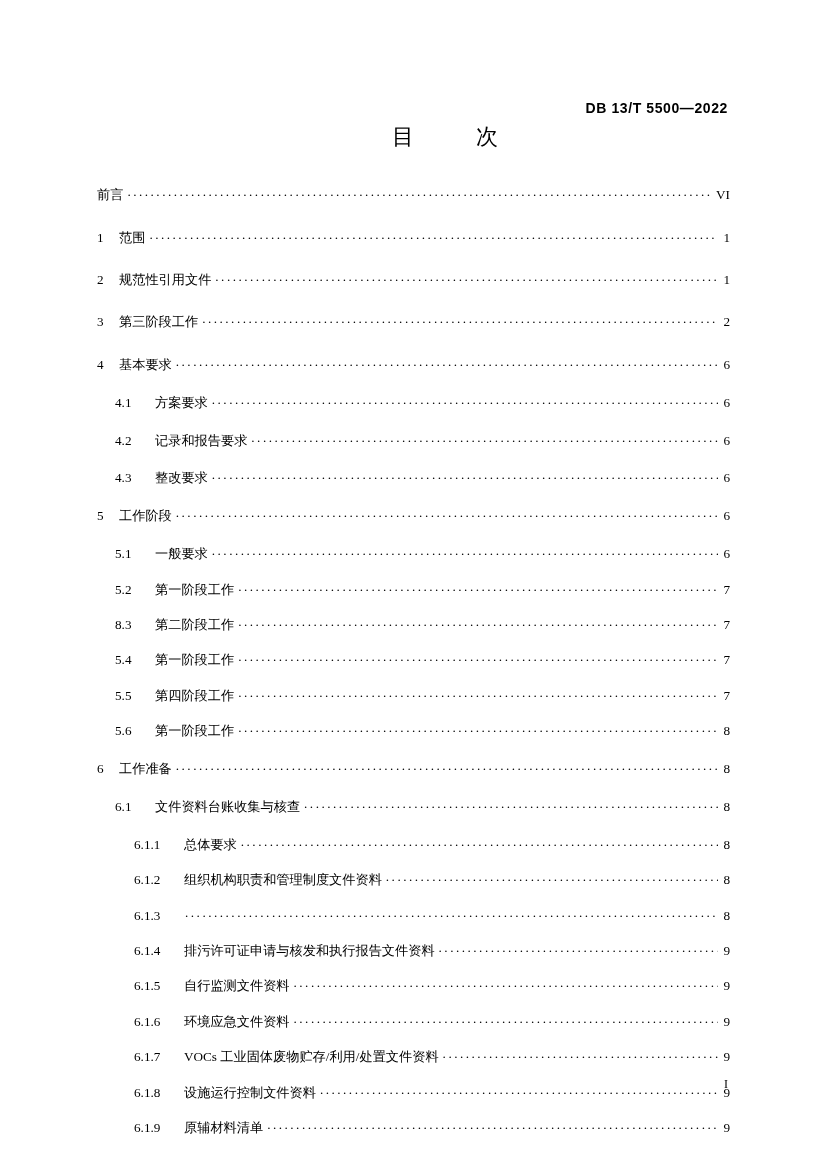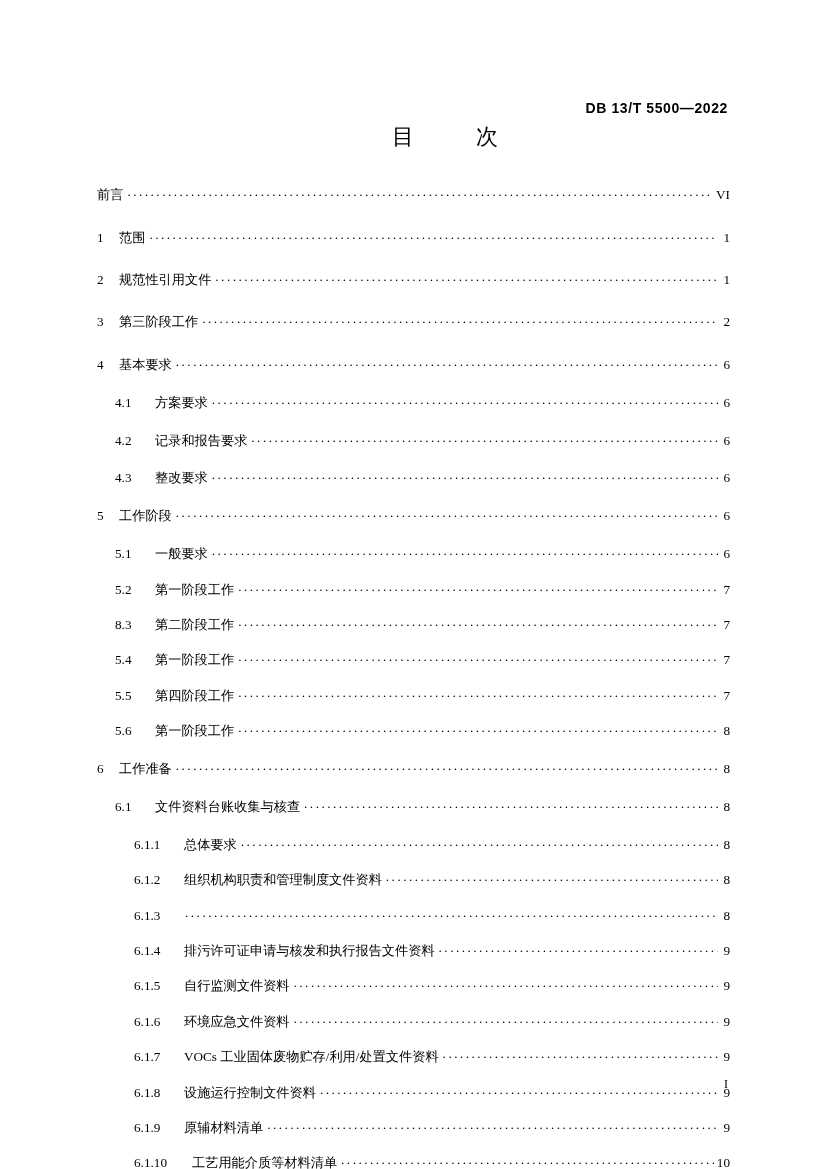--- a/index.html
+++ b/index.html
@@ -309,23 +309,17 @@
         <span class="pno">9</span>
       </div>
       <div class="gap-sm"></div>
       <div class="toc-row lvl3">
         <span class="num">6.1.9</span>
         <span class="label">原辅材料清单</span>
         <span class="dots"></span>
         <span class="pno">9</span>
       </div>
       <div class="gap-sm"></div>
-      <div class="toc-row lvl3w">
-        <span class="num">6.1.10</span>
-        <span class="label">工艺用能介质等材料清单</span>
-        <span class="dots"></span>
-        <span class="pno">10</span>
-      </div>
     </div>
 
   <div class="folio">I</div>
 
 </div>
 
 </body></html>

